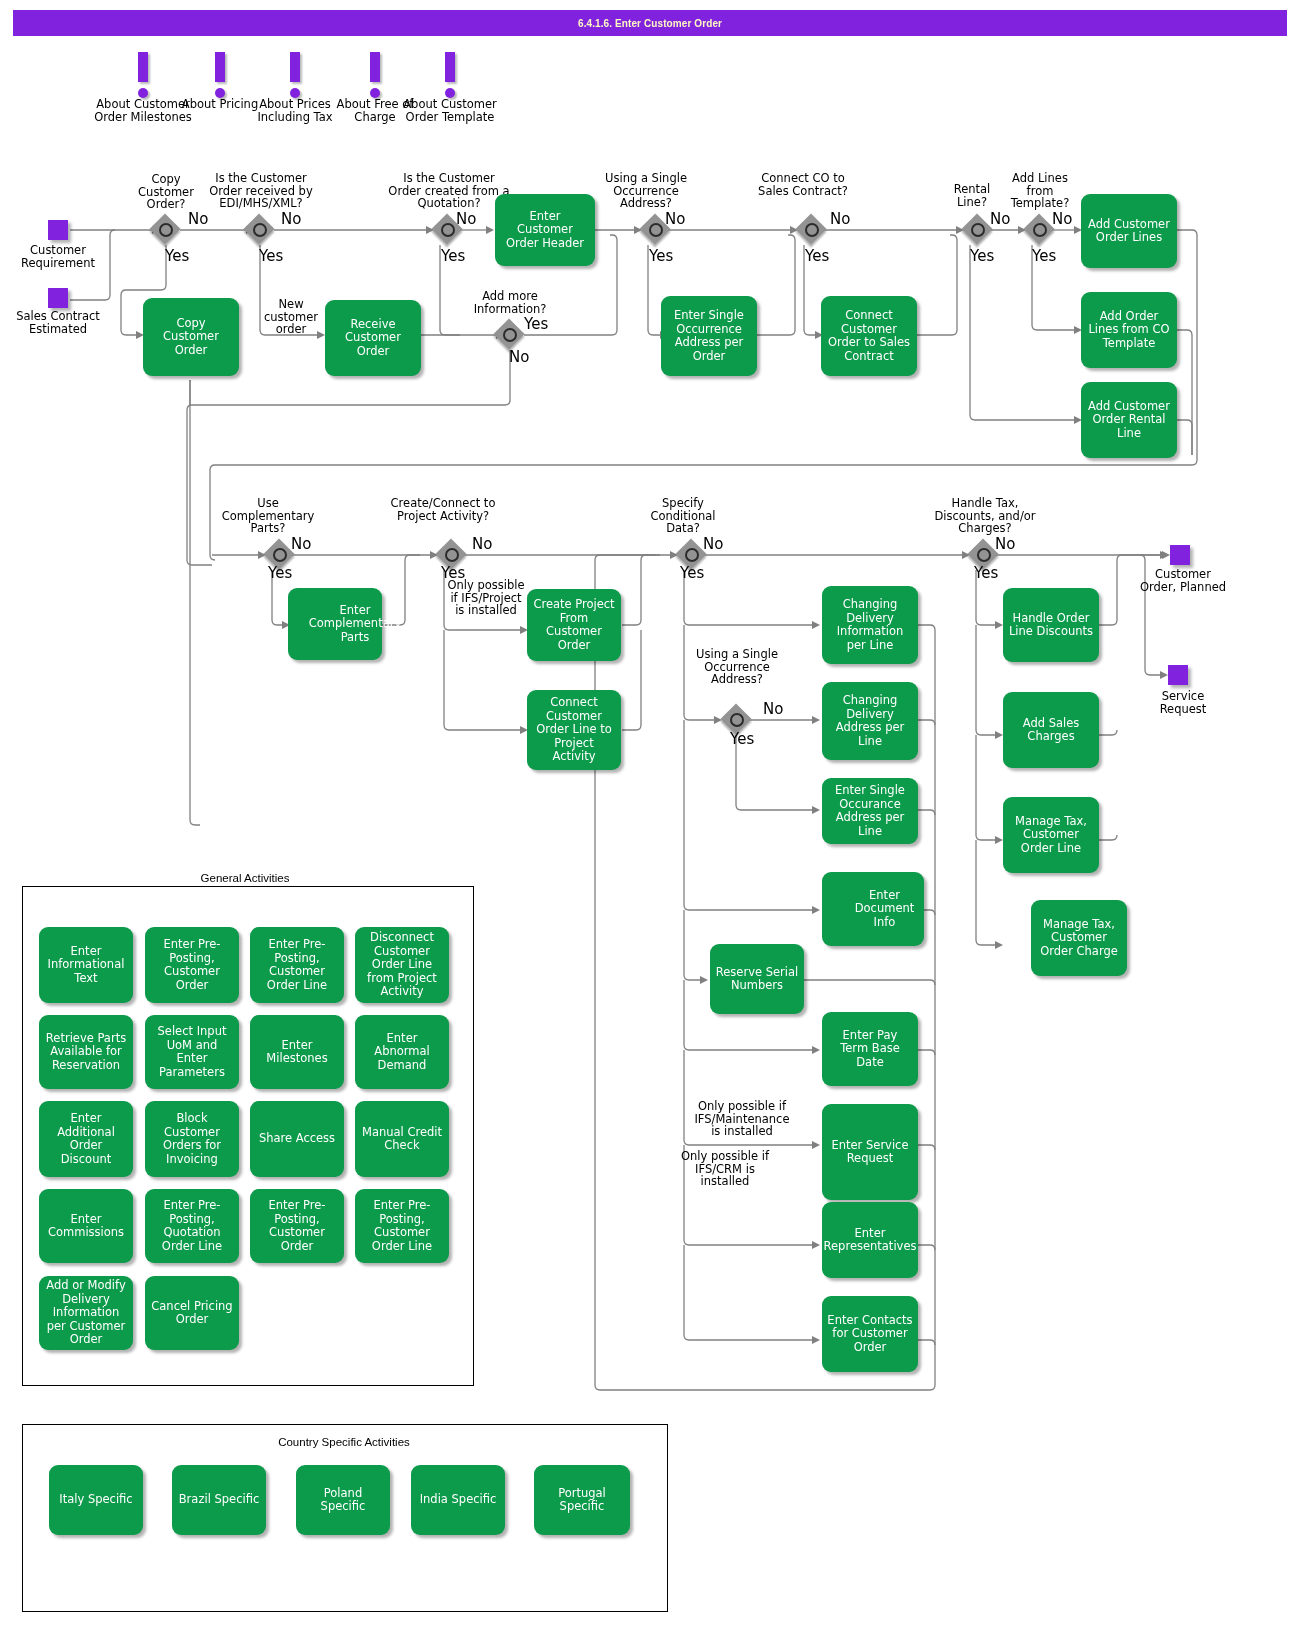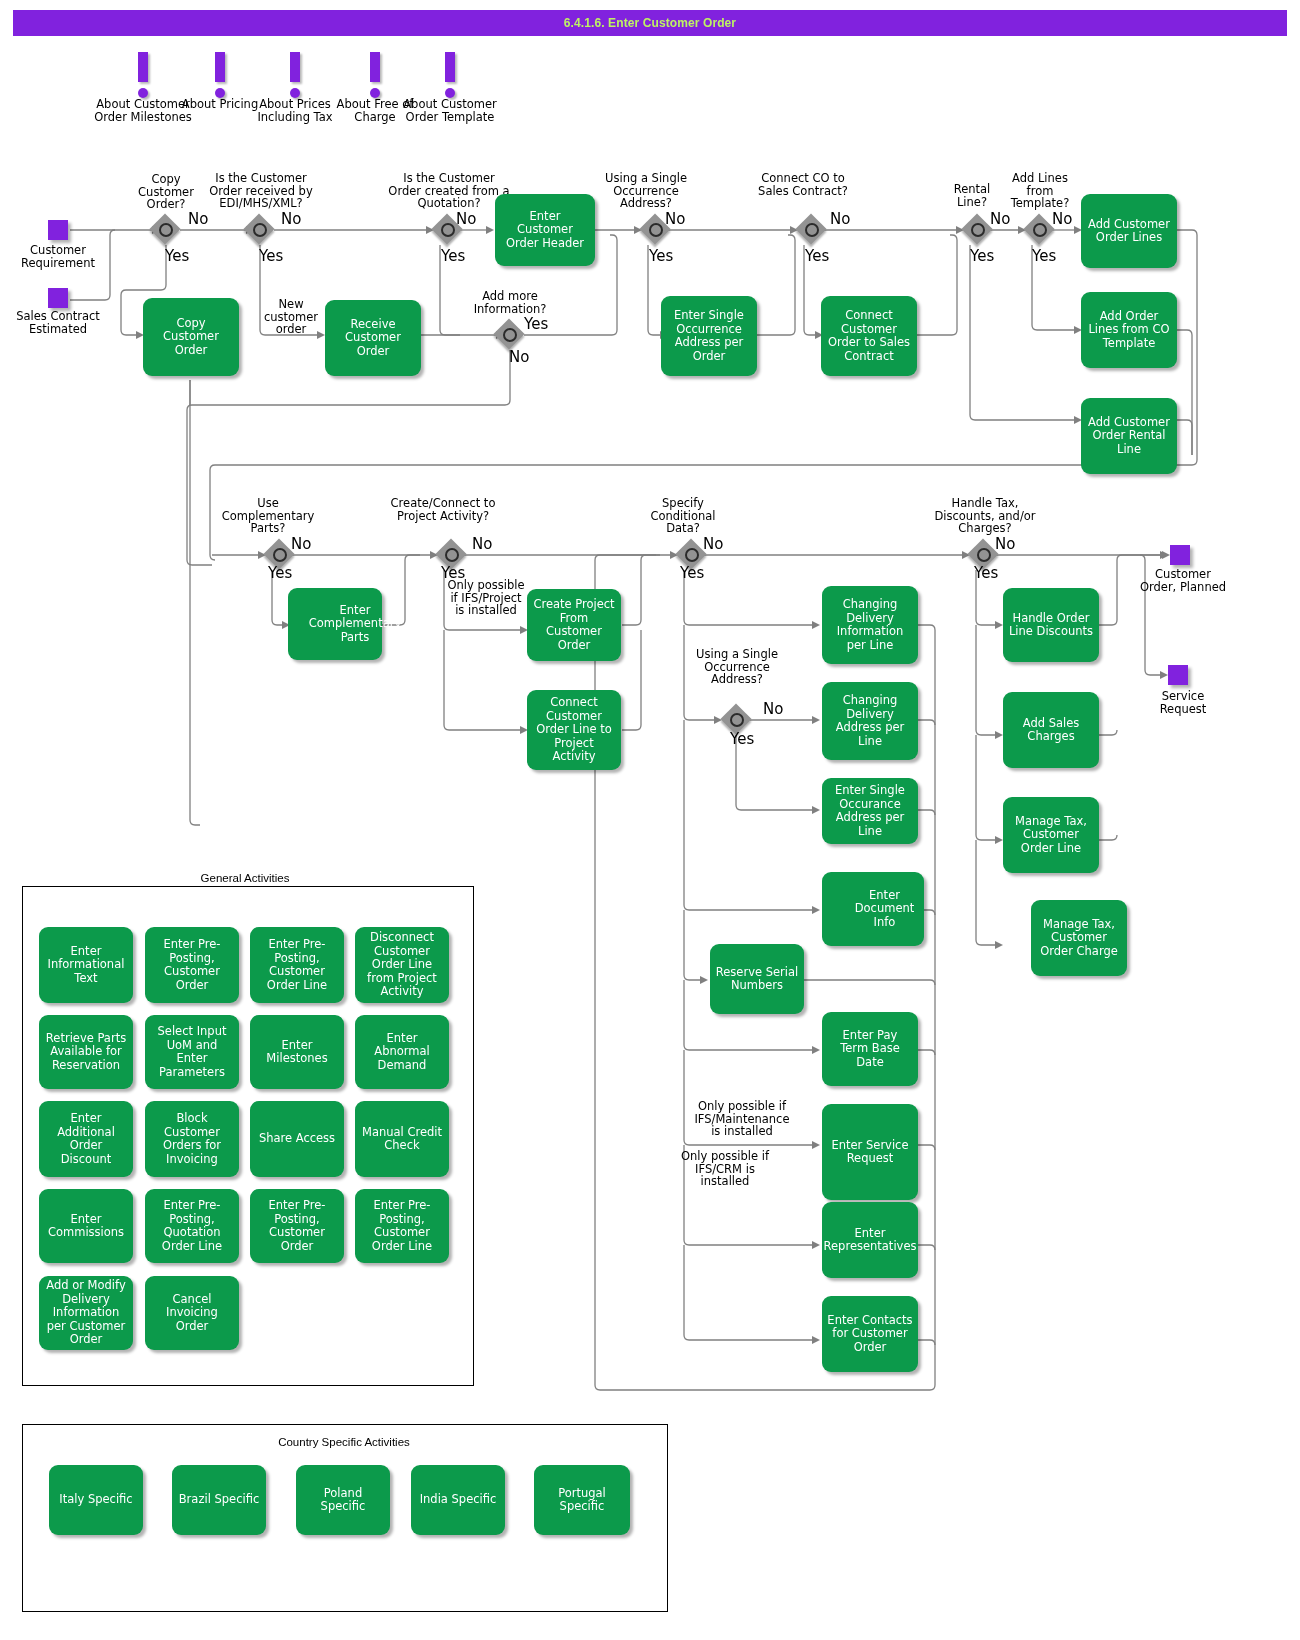--- a/index.html
+++ b/index.html
@@ -1,20 +1,20 @@
 <!DOCTYPE html>
 <html><head>
 <meta charset="utf-8">
 <style>
   html,body{margin:0;padding:0;background:#ffffff;}
   body{font-family:"DejaVu Sans",sans-serif;}
   #root{position:relative;width:1300px;height:1640px;overflow:hidden;background:#fff;}
 
   .titlebar{position:absolute;left:13px;top:10px;width:1274px;height:26px;background:#8122DE;
-            color:#bef264;font-size:12px;font-weight:bold;display:flex;align-items:center;
+            color:#fef9c3;font-size:10px;font-weight:bold;display:flex;align-items:center;
             justify-content:center;font-family:"Liberation Sans",sans-serif;letter-spacing:0.1px;}
 
   
   .infomark{position:absolute;width:110px;text-align:center;}
   .infomark .bang{position:relative;height:46px;}
   .infomark .bar{position:absolute;left:50%;margin-left:-5px;top:0;width:10px;height:30px;
                  background:#8122DE;box-shadow:2px 2px 2px rgba(0,0,0,.28);}
   .infomark .dot{position:absolute;left:50%;margin-left:-5px;top:36px;width:10px;height:10px;
                  border-radius:50%;background:#8122DE;box-shadow:2px 2px 2px rgba(0,0,0,.28);}
   .infomark .lbl{font-size:11.5px;color:#000;line-height:12.6px;font-family:"DejaVu Sans",sans-serif;}
@@ -299,21 +299,21 @@
   <div class="capL" style="left:1052px;top:213px;">No</div>
   <div class="capL" style="left:1032px;top:250px;">Yes</div>
 
   <div class="act" style="left:143px;top:298px;width:96px;height:78px;">Copy Customer Order</div>
   <div class="act" style="left:325px;top:300px;width:96px;height:76px;">Receive Customer Order</div>
   <div class="act" style="left:495px;top:194px;width:100px;height:72px;">Enter Customer Order Header</div>
   <div class="act" style="left:661px;top:296px;width:96px;height:80px;">Enter Single Occurrence Address per Order</div>
   <div class="act" style="left:821px;top:296px;width:96px;height:80px;">Connect Customer Order to Sales Contract</div>
   <div class="act" style="left:1081px;top:194px;width:96px;height:74px;">Add Customer Order Lines</div>
   <div class="act" style="left:1081px;top:292px;width:96px;height:76px;">Add Order Lines from CO Template</div>
-  <div class="act" style="left:1081px;top:382px;width:96px;height:76px;margin-top:16px;">Add Customer Order Rental Line</div>
+  <div class="act" style="left:1081px;top:382px;width:96px;height:76px;">Add Customer Order Rental Line</div>
 
   <div class="dec" style="left:265px;top:540px;">
       <div class="dia"></div>
       <div class="ring"></div>
     </div>
   <div class="cap" style="left:212px;top:497px;width:112px;">Use Complementary Parts?</div>
   <div class="capL" style="left:291px;top:538px;">No</div>
   <div class="capL" style="left:268px;top:567px;">Yes</div>
 
   <div class="dec" style="left:437px;top:540px;">
@@ -388,21 +388,21 @@
   <div class="act" style="left:145px;top:1101px;width:94px;height:76px;">Block Customer Orders for Invoicing</div>
   <div class="act" style="left:250px;top:1101px;width:94px;height:76px;">Share Access</div>
   <div class="act" style="left:355px;top:1101px;width:94px;height:76px;">Manual Credit Check</div>
 
   <div class="act" style="left:39px;top:1189px;width:94px;height:74px;">Enter Commissions</div>
   <div class="act" style="left:145px;top:1189px;width:94px;height:74px;">Enter Pre-Posting, Quotation Order Line</div>
   <div class="act" style="left:250px;top:1189px;width:94px;height:74px;">Enter Pre-Posting, Customer Order</div>
   <div class="act" style="left:355px;top:1189px;width:94px;height:74px;">Enter Pre-Posting, Customer Order Line</div>
 
   <div class="act" style="left:39px;top:1276px;width:94px;height:74px;">Add or Modify Delivery Information per Customer Order</div>
-  <div class="act" style="left:145px;top:1276px;width:94px;height:74px;">Cancel Invoicing Order</div>
+  <div class="act" style="left:145px;top:1276px;width:94px;height:74px;">Cancel Pricing Order</div>
 
   <div class="grp" style="left:22px;top:1424px;width:644px;height:186px;"></div>
   <div class="grptitle" style="left:174px;top:1436px;width:340px;">Country Specific Activities</div>
 
   <div class="act" style="left:49px;top:1465px;width:94px;height:70px;">Italy Specific</div>
   <div class="act" style="left:172px;top:1465px;width:94px;height:70px;">Brazil Specific</div>
   <div class="act" style="left:296px;top:1465px;width:94px;height:70px;">Poland Specific</div>
   <div class="act" style="left:411px;top:1465px;width:94px;height:70px;">India Specific</div>
   <div class="act" style="left:534px;top:1465px;width:96px;height:70px;">Portugal Specific</div>
 

